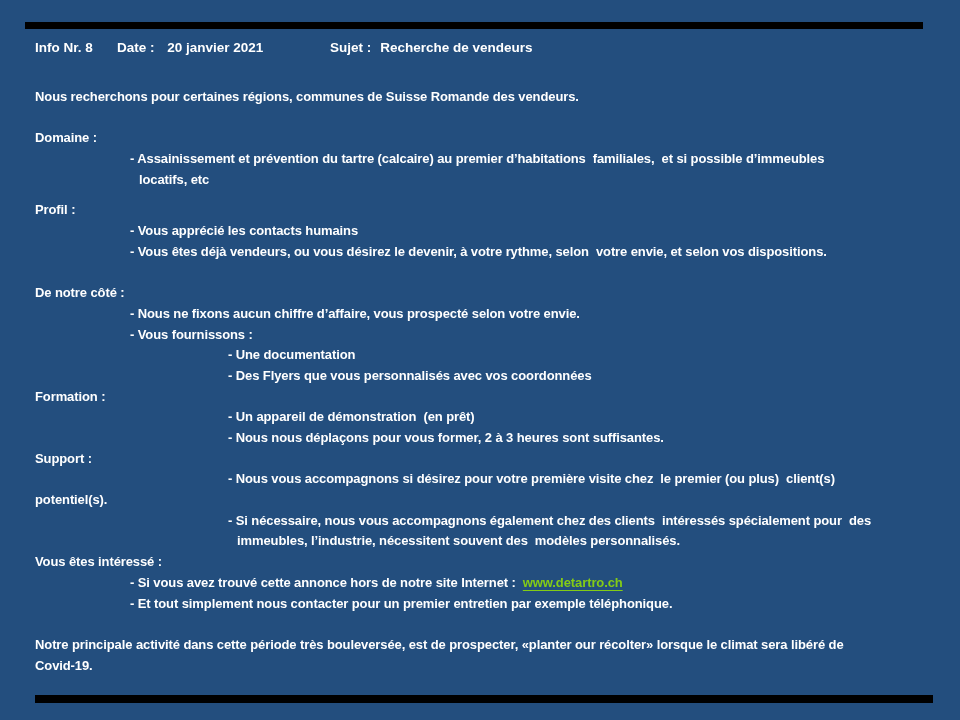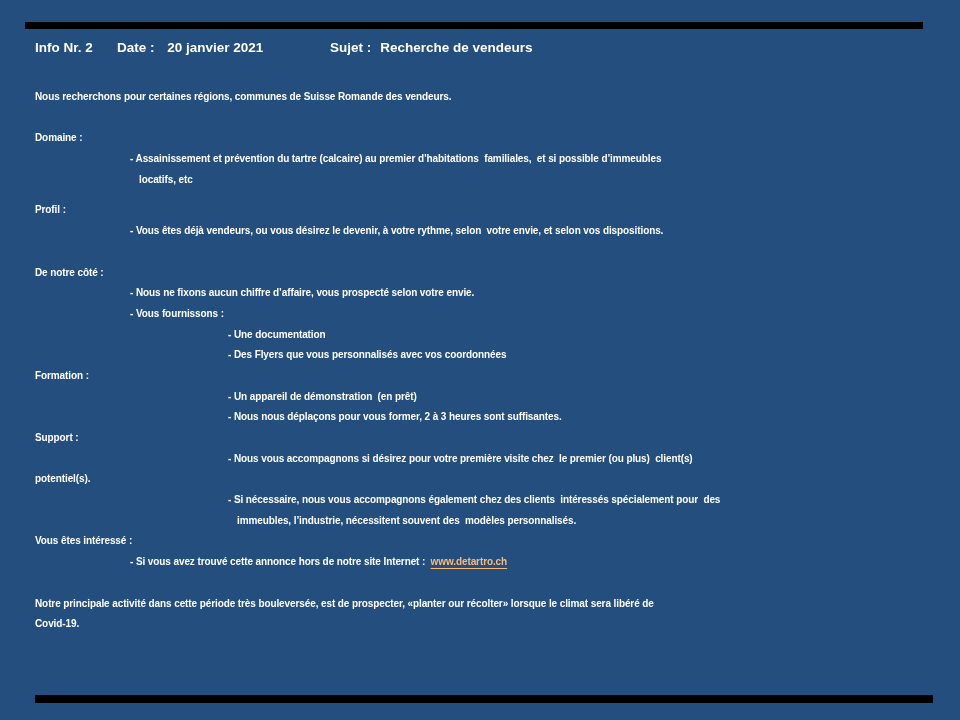--- a/index.html
+++ b/index.html
@@ -13,65 +13,67 @@
   #bar-top{left:25px;top:22px;width:898px;height:7px;}
   #bar-bottom{left:35px;top:695px;width:898px;height:8px;}
 
   #header{position:absolute;left:35px;top:40px;height:20px;font-size:13.5px;}
   #header .hspan{position:absolute;top:0;white-space:pre;}
   #h-info{left:0;}
   #h-date{left:82px;}
   #h-subject{left:295px;}
   .hval{margin-left:9px;}
 
-  #content{position:absolute;left:35px;top:87px;right:20px;font-size:10px;letter-spacing:-0.1px;}
+  #content{position:absolute;left:35px;top:87px;right:20px;font-size:13px;letter-spacing:-0.1px;}
   .line{height:20.7px;line-height:20.7px;white-space:pre;}
   .l0{padding-left:0;}
   .l1{padding-left:95px;}
   .l1c{padding-left:104px;}
   .l2{padding-left:193px;}
   .l2c{padding-left:202px;}
   .blank{height:20.7px;}
   .half{height:10px;}
-  a.site-link{color:#fdba74;text-decoration:underline;text-underline-offset:3px;cursor:pointer;}
+  a.site-link{color:#84cc16;text-decoration:underline;text-underline-offset:3px;cursor:pointer;}
 </style>
 </head>
 <body>
 
 <div class="bar" id="bar-top"></div>
 
 <div id="header">
-  <span class="hspan" id="h-info">Info Nr. 2</span>
+  <span class="hspan" id="h-info">Info Nr. 8</span>
   <span class="hspan" id="h-date"><span>Date : </span><span class="hval">20 janvier 2021</span></span>
   <span class="hspan" id="h-subject"><span>Sujet :</span><span class="hval">Recherche de vendeurs</span></span>
 </div>
 
 <div id="content">
     <div class="line l0">Nous recherchons pour certaines régions, communes de Suisse Romande des vendeurs.</div>
     <div class="line blank"></div>
     <div class="line l0">Domaine :</div>
     <div class="line l1">- Assainissement et prévention du tartre (calcaire) au premier d’habitations  familiales,  et si possible d’immeubles</div>
     <div class="line l1c">locatifs, etc</div>
     <div class="line half"></div>
     <div class="line l0">Profil :</div>
+    <div class="line l1">- Vous apprécié les contacts humains</div>
     <div class="line l1">- Vous êtes déjà vendeurs, ou vous désirez le devenir, à votre rythme, selon  votre envie, et selon vos dispositions.</div>
     <div class="line blank"></div>
     <div class="line l0">De notre côté :</div>
     <div class="line l1">- Nous ne fixons aucun chiffre d’affaire, vous prospecté selon votre envie.</div>
     <div class="line l1">- Vous fournissons :</div>
     <div class="line l2">- Une documentation</div>
     <div class="line l2">- Des Flyers que vous personnalisés avec vos coordonnées</div>
     <div class="line l0">Formation :</div>
     <div class="line l2">- Un appareil de démonstration  (en prêt)</div>
     <div class="line l2">- Nous nous déplaçons pour vous former, 2 à 3 heures sont suffisantes.</div>
     <div class="line l0">Support :</div>
     <div class="line l2">- Nous vous accompagnons si désirez pour votre première visite chez  le premier (ou plus)  client(s)</div>
     <div class="line l0">potentiel(s).</div>
     <div class="line l2">- Si nécessaire, nous vous accompagnons également chez des clients  intéressés spécialement pour  des</div>
     <div class="line l2c">immeubles, l’industrie, nécessitent souvent des  modèles personnalisés.</div>
     <div class="line l0">Vous êtes intéressé :</div>
     <div class="line l1"><span>- Si vous avez trouvé cette annonce hors de notre site Internet :  </span><a class="site-link">www.detartro.ch</a></div>
+    <div class="line l1">- Et tout simplement nous contacter pour un premier entretien par exemple téléphonique.</div>
     <div class="line blank"></div>
     <div class="line l0">Notre principale activité dans cette période très bouleversée, est de prospecter, «planter our récolter» lorsque le climat sera libéré de</div>
     <div class="line l0">Covid-19.</div>
   </div>
 
 <div class="bar" id="bar-bottom"></div>
 
 </body></html>

